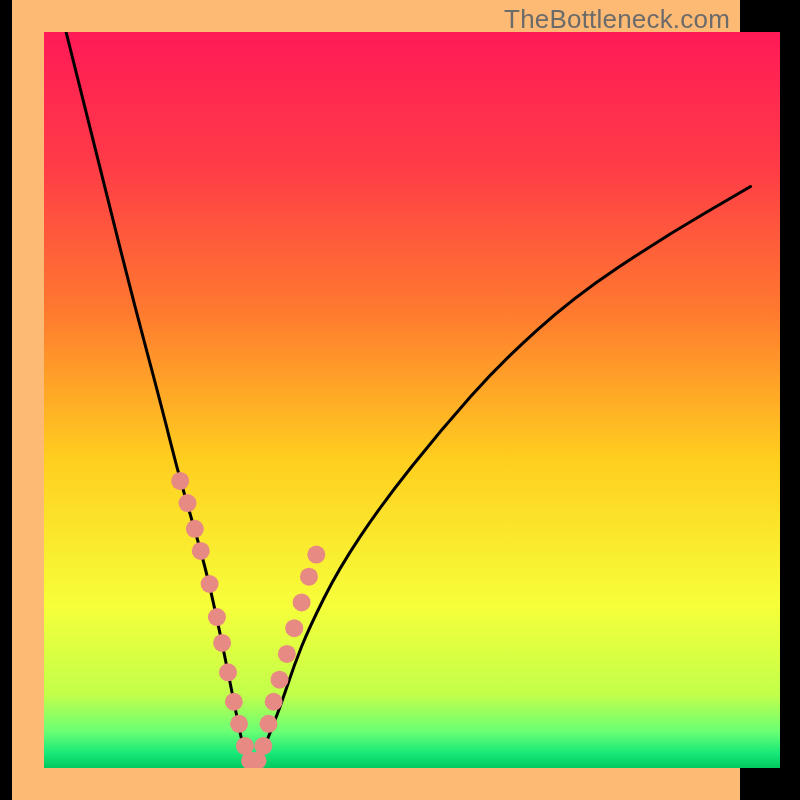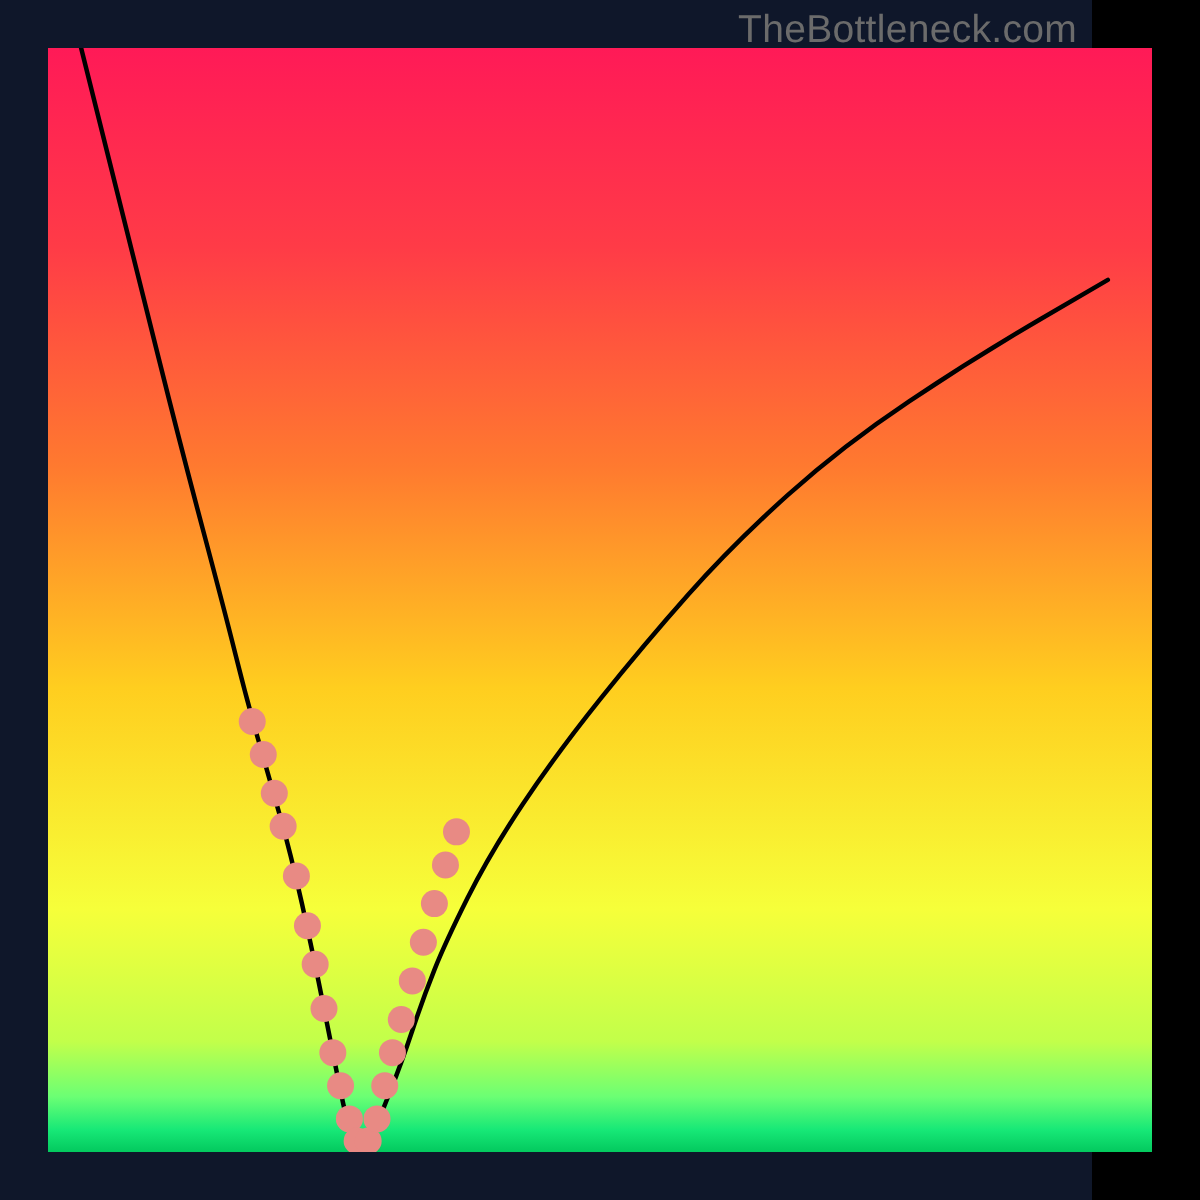--- a/index.html
+++ b/index.html
@@ -5,25 +5,25 @@
   html, body {
     margin: 0;
     padding: 0;
     width: 800px;
     height: 800px;
     background: #000;
     overflow: hidden;
   }
   .frame {
     position: absolute;
-    left: 0;
+    left: 12px;
     top: 0;
     width: 728px;
     height: 800px;
-    background: #0f172a;
+    background: #fdba74;
   }
   .plot {
     position: absolute;
     left: 32px;
     top: 32px;
     width: 736px;
     height: 736px;
     overflow: hidden;
   }
   .gradient {

